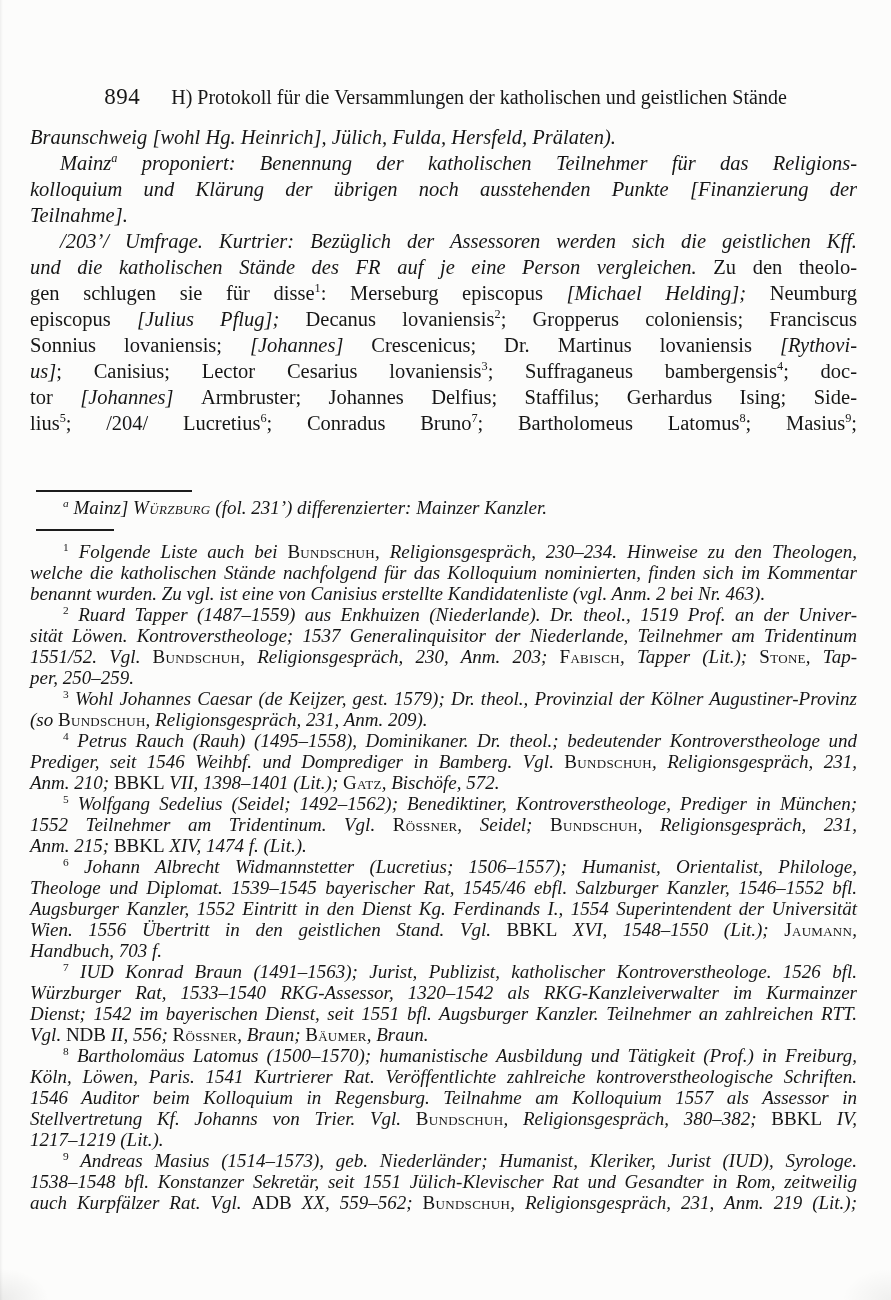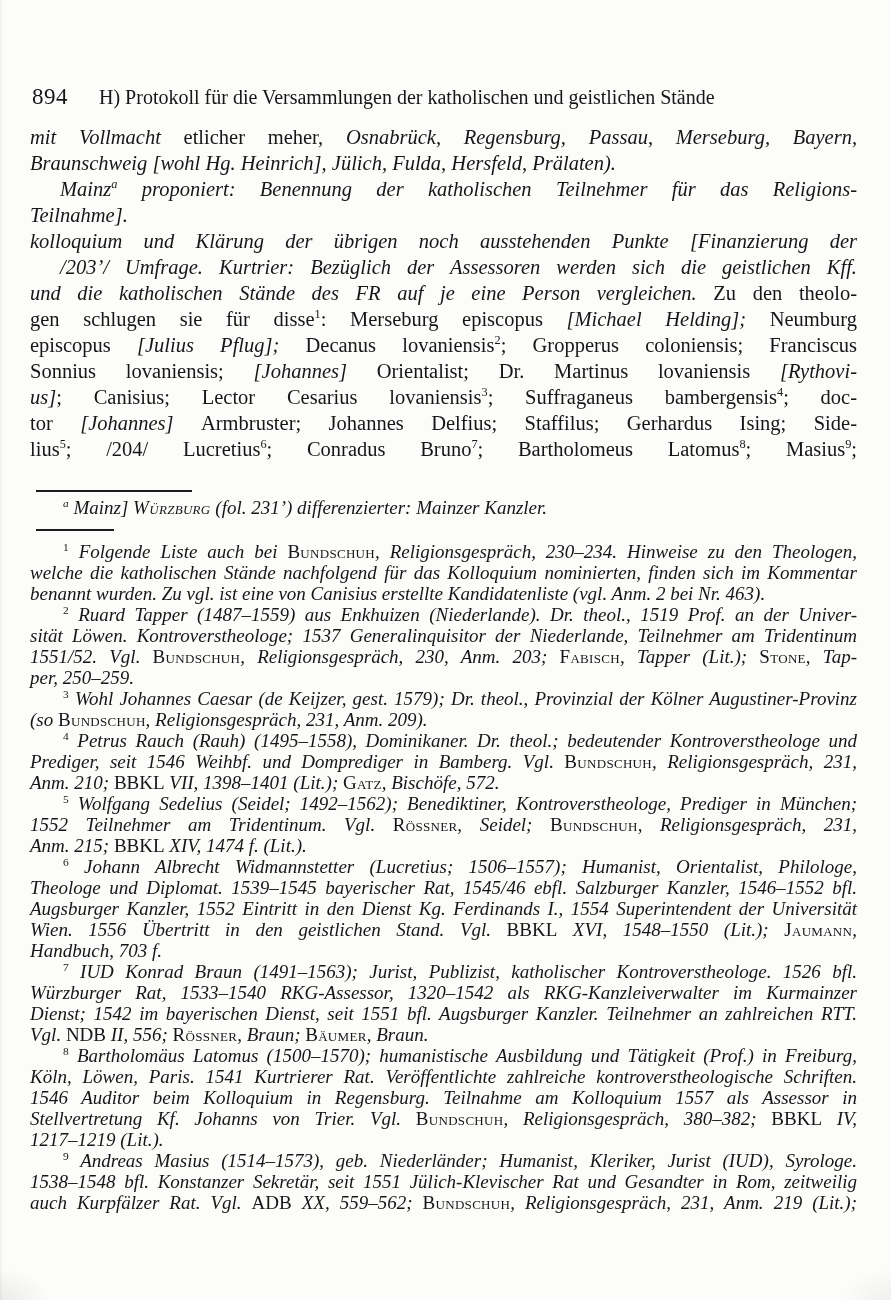--- a/index.html
+++ b/index.html
@@ -16,20 +16,21 @@
     background:
       radial-gradient(70px 45px at 0% 100%, rgba(0,0,0,.07), transparent 70%),
       radial-gradient(70px 45px at 100% 100%, rgba(0,0,0,.05), transparent 70%),
       linear-gradient(to right, rgba(0,0,0,.05) 0, rgba(0,0,0,0) 3px),
       var(--paper);
     overflow:hidden;
   }
   .running-head{
     position:absolute;top:84px;left:32px;right:32px;
     white-space:nowrap;
+    text-align:center;
   }
   .pagenum{font-size:23px;letter-spacing:.5px;}
   .head-title{font-size:20px;margin-left:31px;}
   .main-text{
     position:absolute;top:124px;left:30px;width:827px;
     font-size:20.5px;line-height:26px;
   }
   .fn-area{
     position:absolute;left:30px;width:827px;
     font-size:19px;line-height:21px;
@@ -59,34 +60,33 @@
 </head>
 <body>
 
 <div class="page">
   <div class="running-head">
     <span class="pagenum">894</span><span class="head-title">H) Protokoll für die Versammlungen der katholischen und geistlichen Stände</span>
   </div>
 
   <div class="main-text">
       <div class="para">
-        <div class="tline"><span class="run-i">mit Vollmacht </span><span class="run-r">etlicher meher, </span><span class="run-i">Osnabrück, Regensburg, Passau, Merseburg, Bayern,</span></div>
         <div class="tline tl-left"><span class="run-i">Braunschweig [wohl Hg. Heinrich], Jülich, Fulda, Hersfeld, Prälaten).</span></div>
       </div>
       <div class="para">
         <div class="tline indent"><span class="run-i">Mainz</span><span class="run-supi">a</span><span class="run-i"> proponiert: Benennung der katholischen Teilnehmer für das Religions-</span></div>
+        <div class="tline"><span class="run-i">kolloquium und Klärung der übrigen noch ausstehenden Punkte [Finanzierung der</span></div>
         <div class="tline tl-left"><span class="run-i">Teilnahme].</span></div>
-        <div class="tline"><span class="run-i">kolloquium und Klärung der übrigen noch ausstehenden Punkte [Finanzierung der</span></div>
       </div>
       <div class="para">
         <div class="tline indent"><span class="run-i">/203’/ Umfrage. Kurtrier: Bezüglich der Assessoren werden sich die geistlichen Kff.</span></div>
         <div class="tline"><span class="run-i">und die katholischen Stände des FR auf je eine Person vergleichen. </span><span class="run-r">Zu den theolo-</span></div>
         <div class="tline"><span class="run-r">gen schlugen sie für disse</span><span class="run-sup">1</span><span class="run-r">: Merseburg episcopus </span><span class="run-i">[Michael Helding]; </span><span class="run-r">Neumburg</span></div>
         <div class="tline"><span class="run-r">episcopus </span><span class="run-i">[Julius Pflug]; </span><span class="run-r">Decanus lovaniensis</span><span class="run-sup">2</span><span class="run-r">; Gropperus coloniensis; Franciscus</span></div>
-        <div class="tline"><span class="run-r">Sonnius lovaniensis; </span><span class="run-i">[Johannes] </span><span class="run-r">Orientalist; Dr. Martinus lovaniensis </span><span class="run-i">[Rythovi-</span></div>
+        <div class="tline"><span class="run-r">Sonnius lovaniensis; </span><span class="run-i">[Johannes] </span><span class="run-r">Crescenicus; Dr. Martinus lovaniensis </span><span class="run-i">[Rythovi-</span></div>
         <div class="tline"><span class="run-i">us]</span><span class="run-r">; Canisius; Lector Cesarius lovaniensis</span><span class="run-sup">3</span><span class="run-r">; Suffraganeus bambergensis</span><span class="run-sup">4</span><span class="run-r">; doc-</span></div>
         <div class="tline"><span class="run-r">tor </span><span class="run-i">[Johannes] </span><span class="run-r">Armbruster; Johannes Delfius; Staffilus; Gerhardus Ising; Side-</span></div>
         <div class="tline"><span class="run-r">lius</span><span class="run-sup">5</span><span class="run-r">; /204/ Lucretius</span><span class="run-sup">6</span><span class="run-r">; Conradus Bruno</span><span class="run-sup">7</span><span class="run-r">; Bartholomeus Latomus</span><span class="run-sup">8</span><span class="run-r">; Masius</span><span class="run-sup">9</span><span class="run-r">;</span></div>
       </div>
     </div>
 
   <div class="rule rule-a"></div>
 
   <div class="fn-area apparatus">
       <div class="para">

